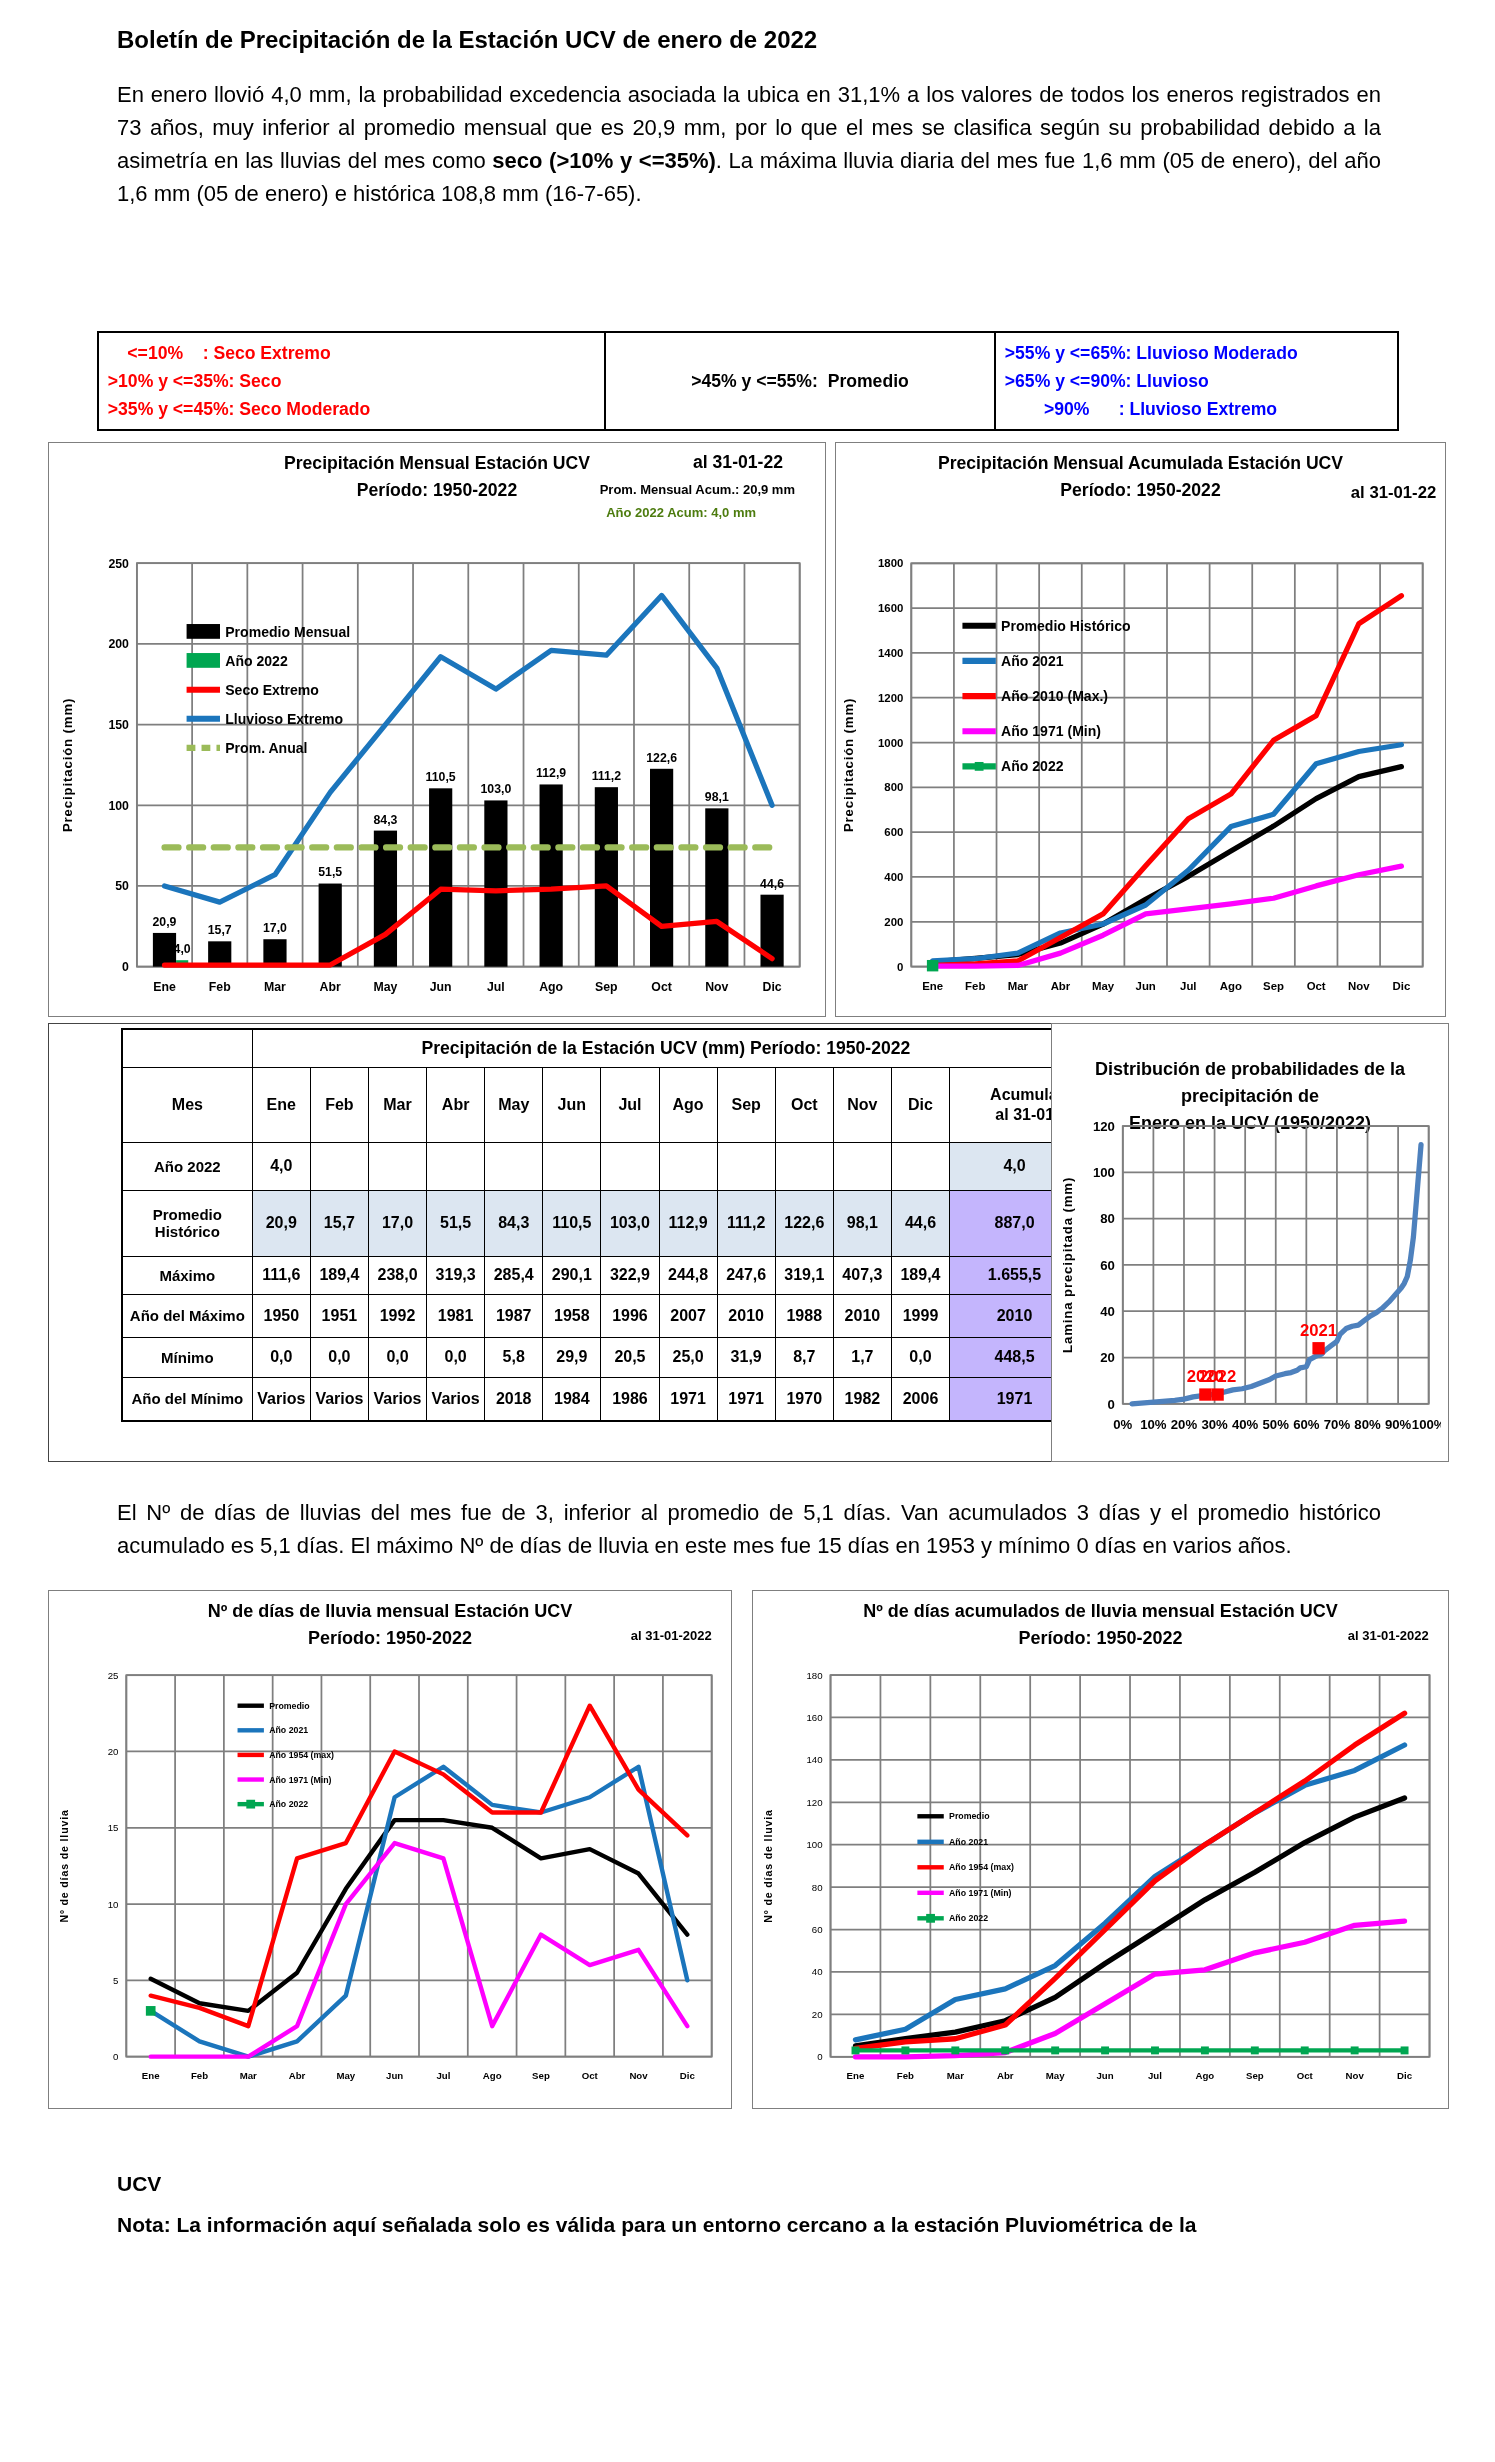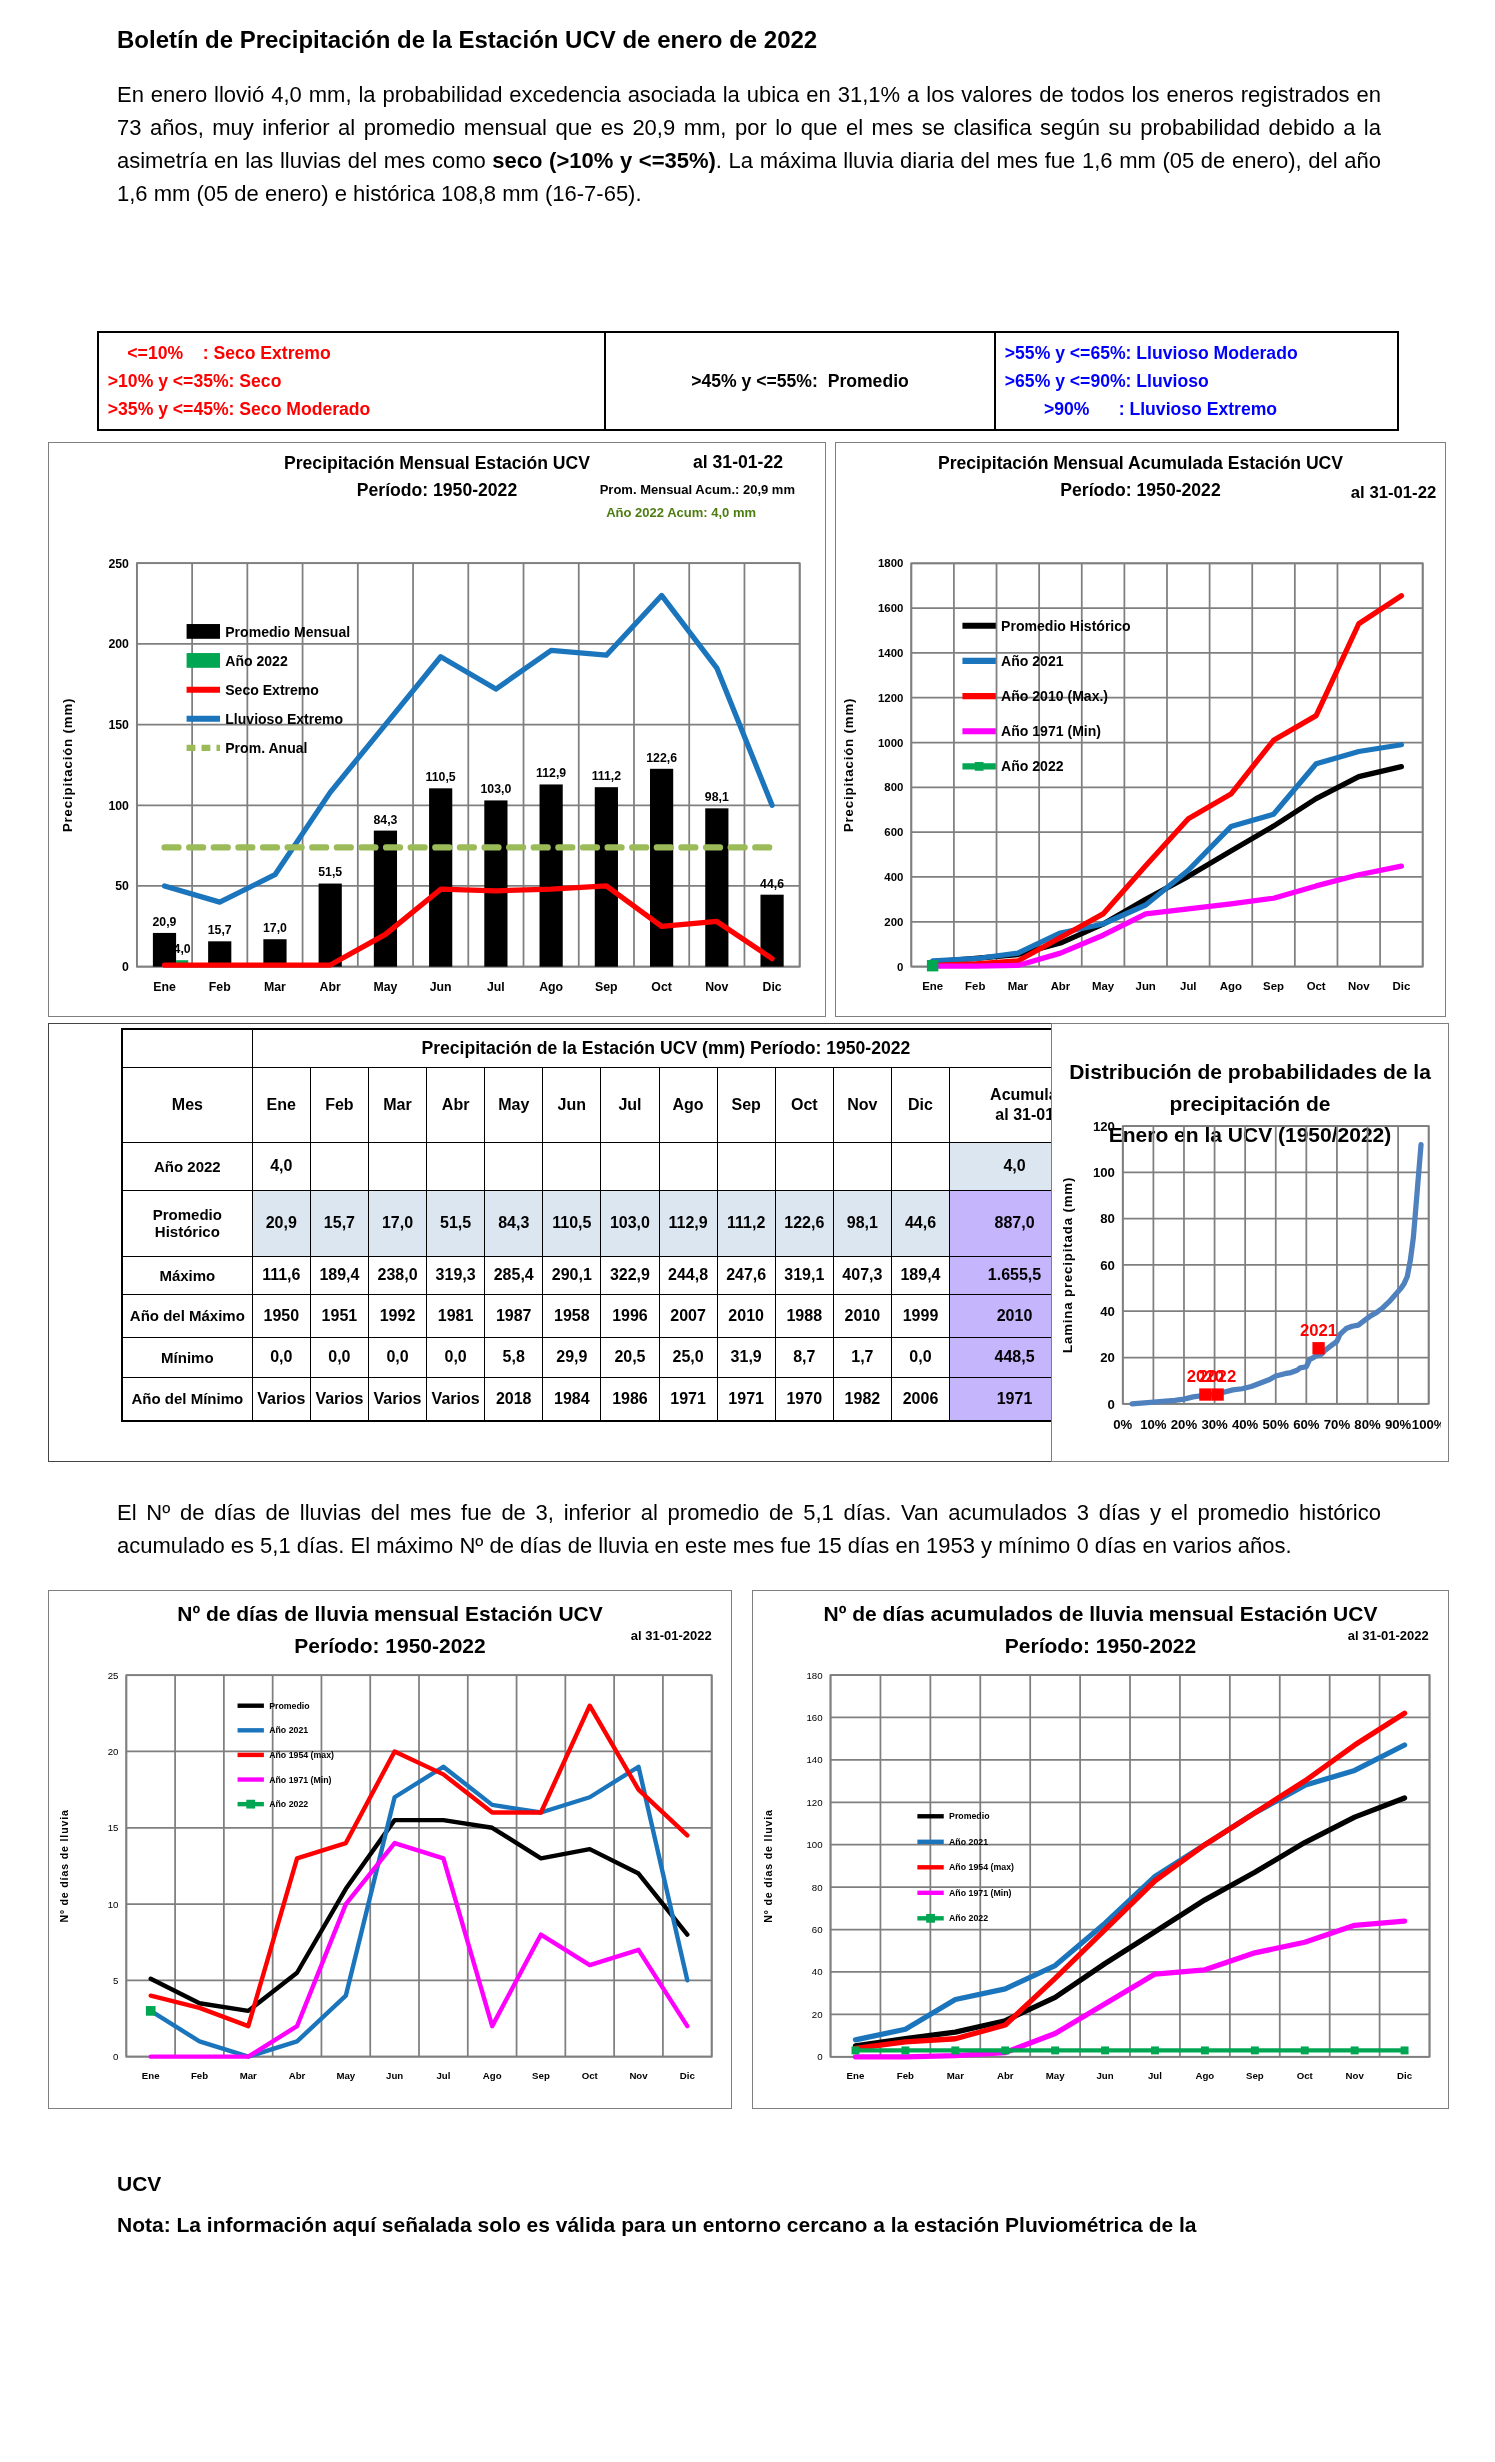--- a/index.html
+++ b/index.html
@@ -14,21 +14,21 @@
   .clstable{position:absolute;left:97px;top:331px;width:1302px;height:100px;border-collapse:collapse;}
   .clstable td{border:2.2px solid #000;vertical-align:middle;padding:5.3px 8.8px;margin-left:23px;}
   .clstable .c1{width:39%;}
   .clstable .c2{width:30%;text-align:center;}
   .clstable .c3{width:31%;}
   .clsline{font-size:17.6px;font-weight:bold;line-height:28px;white-space:pre;}
   .red{color:#FF0000;} .blue-t{color:#0000FF;} .green-t{color:#4d7c0f;}
   
   .cbox{position:absolute;background:#fff;border:1.8px solid #7f7f7f;}
   .chead{text-align:center;font-weight:bold;font-size:17.6px;line-height:1.55;padding-top:7px;}
-  .chead.small{font-size:21px;line-height:1.5;}
+  .chead.small{font-size:18px;line-height:1.5;}
   .cann{position:absolute;font-weight:bold;}
   svg text{font-family:"Liberation Sans",sans-serif;}
   
   .tblbox{position:absolute;left:48px;top:1023px;width:994px;height:437px;border:1.8px solid #444;background:#fff;padding-left:40px;}
   .ptable{border-collapse:collapse;margin-left:32px;margin-top:3.5px;border:2.6px solid #000;table-layout:fixed;width:960px;}
   .ptable td{border:1.8px solid #000;text-align:center;font-size:16px;font-weight:bold;vertical-align:middle;padding:0 1.8px;overflow:hidden;}
   .ptable .ttl{font-size:17.6px;}
   .ptable .rl{font-size:15px;}
   .ptable .acumh{white-space:pre-line;font-size:16px;line-height:19.3px;text-align:right;}
   .ptable .blue{background:#DCE6F1;}

